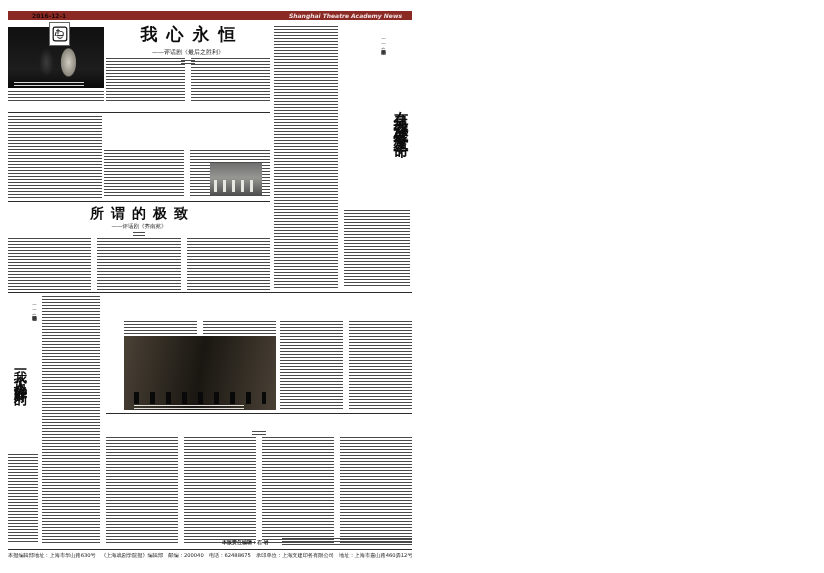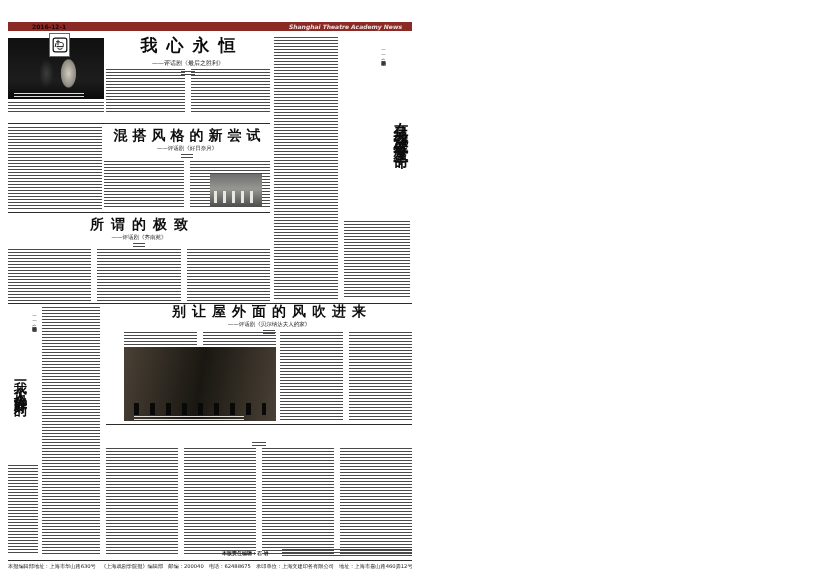--- a/index.html
+++ b/index.html
@@ -13,21 +13,21 @@
   .cols>div{flex:1}
   .vt{writing-mode:vertical-rl;text-orientation:upright}
   .hl{font-weight:bold;color:#0d0d0d;text-align:center;line-height:1.15}
   .sub{text-align:center;color:#222}
   .rule{background:#2b2b2b}
   .photo{position:absolute;overflow:hidden}
 </style>
 </head>
 <body>
 
-<div class="abs" style="left:0;top:11px;width:424px;height:521px">
+<div class="abs" style="left:0;top:0;width:424px;height:521px">
 
   <div class="abs" style="left:8px;top:11px;width:404px;height:9px;background:#8b2a24;display:flex;align-items:center;justify-content:space-between;padding:0 10px 0 24px">
     <span style="font-size:6px;font-weight:bold;color:#1d0605">2016-12-1</span>
     <span style="font-size:6px;font-weight:bold;font-style:italic;color:#f0dede">Shanghai Theatre Academy News</span>
   </div>
 
   <div class="abs" style="left:49px;top:22px;width:21px;height:24px;background:#fff;border:1px solid #666;display:flex;align-items:center;justify-content:center;z-index:3">
     <svg width="16" height="18" viewBox="0 0 40 40">
       <rect x="3" y="3" width="34" height="34" rx="5" fill="none" stroke="#111" stroke-width="3"></rect>
       <path d="M11 12 h8 M15 8 v12 M10 16 l-2 8 M20 14 c6 -2 10 2 8 8 M12 24 h16 M14 28 c0 4 12 4 12 0" stroke="#111" stroke-width="2.4" fill="none" stroke-linecap="round"></path>
@@ -53,25 +53,20 @@
       <div class="g"></div>
     </div>
 
   <div class="abs vt hl" style="left:390px;top:28px;width:19px;height:178px;font-size:15px;letter-spacing:4px">在灵魂深处爆发革命</div>
   <div class="abs vt" style="left:378px;top:36px;width:8px;height:110px;font-size:4.5px;color:#333">——评话剧《朱莉小姐》</div>
   <div class="abs g" style="left:274px;top:26px;width:64px;height:262px"></div>
   <div class="abs g" style="left:344px;top:210px;width:66px;height:78px"></div>
 
   <div class="abs rule" style="left:8px;top:112px;width:262px;height:1px"></div>
   <div class="abs g" style="left:8px;top:116px;width:94px;height:82px"></div>
-  <div class="abs" style="left:104px;top:116px;width:166px">
-    <div class="hl" style="font-size:14px;letter-spacing:5px;padding-left:5px">混搭风格的新尝试</div>
-    <div class="sub" style="font-size:5.5px;margin-top:2px">——评话剧《好日奈月》</div>
-    <div class="g" style="width:12px;height:4px;margin:2px auto 0"></div>
-  </div>
   <div class="abs cols" style="left:104px;top:150px;width:166px;height:48px">
       <div class="g"></div>
       <div class="g"></div>
     </div>
   <div class="photo" style="left:210px;top:163px;width:52px;height:33px;z-index:2;background:linear-gradient(180deg,#6f6f6f 0%,#969692 45%,#4c4c4c 100%)">
     <div class="abs" style="left:4px;bottom:4px;width:44px;height:12px;background:repeating-linear-gradient(90deg,#e8e8e2 0 3px,rgba(0,0,0,0) 3px 9px)"></div>
   </div>
 
   <div class="abs rule" style="left:8px;top:201px;width:262px;height:1px"></div>
   <div class="abs" style="left:8px;top:205px;width:262px">
@@ -85,25 +80,20 @@
       <div class="g"></div>
     </div>
 
   <div class="abs rule" style="left:8px;top:292px;width:404px;height:1px"></div>
 
   <div class="abs vt hl" style="left:10px;top:296px;width:17px;height:152px;font-size:13px;letter-spacing:3px">我一个人也能好好的</div>
   <div class="abs vt" style="left:29px;top:302px;width:8px;height:90px;font-size:4.5px;color:#333">——评话剧《独自温暖》</div>
   <div class="abs g" style="left:42px;top:296px;width:58px;height:248px"></div>
   <div class="abs g" style="left:8px;top:454px;width:30px;height:90px"></div>
 
-  <div class="abs" style="left:124px;top:292px;width:290px">
-    <div class="hl" style="font-size:14px;letter-spacing:6px;padding-left:6px">别让屋外面的风吹进来</div>
-    <div class="sub" style="font-size:5.5px;margin-top:2px">——评话剧《贝尔纳达夫人的家》</div>
-    <div class="g" style="width:12px;height:4px;margin:2px auto 0"></div>
-  </div>
   <div class="abs cols" style="left:124px;top:321px;width:152px;height:13px">
       <div class="g"></div>
       <div class="g"></div>
     </div>
   <div class="photo" style="left:124px;top:336px;width:152px;height:74px;background:
        linear-gradient(100deg,#4a4136 0%,#2b261e 32%,#1a1712 50%,#2b261e 68%,#4a4136 100%)">
     <div class="abs" style="left:10px;bottom:6px;width:132px;height:12px;background:repeating-linear-gradient(90deg,#090909 0 5px,rgba(0,0,0,0) 5px 16px)"></div>
     <div class="abs gl" style="left:10px;bottom:1px;width:110px;height:4px"></div>
   </div>
   <div class="abs cols" style="left:280px;top:321px;width:132px;height:89px">

